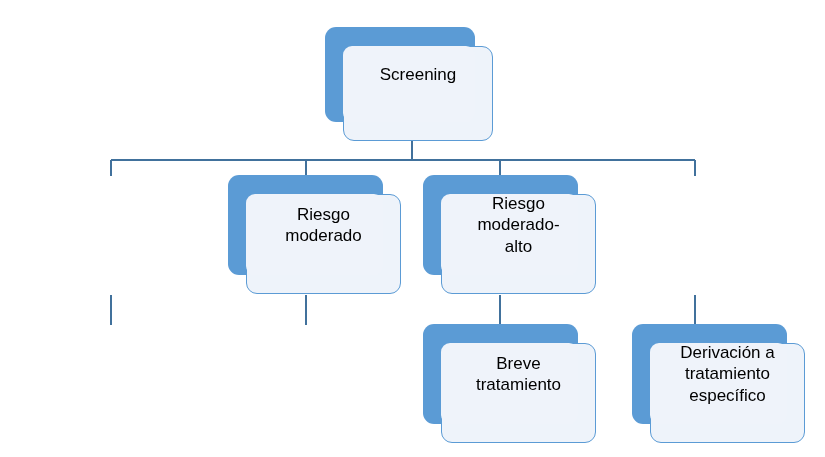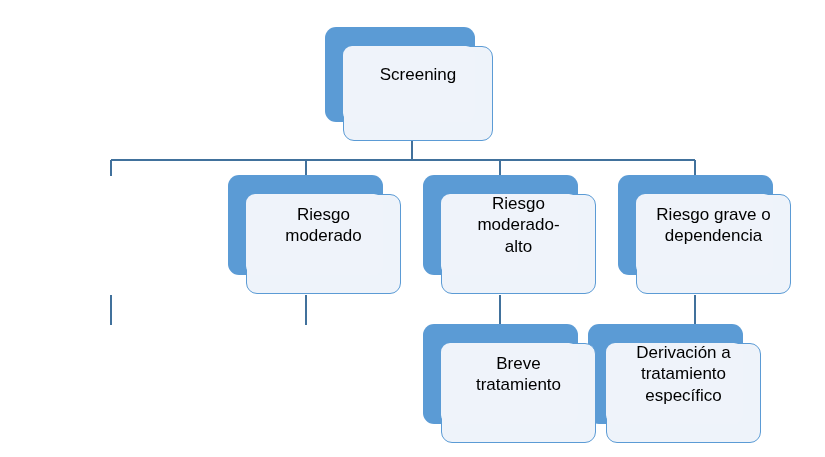--- a/index.html
+++ b/index.html
@@ -129,39 +129,32 @@
 
   <div class="node" style="left:423px; top:175px; width:155px; height:100px;">
     <div class="shadow"></div>
     <div class="front"></div>
     <div class="plate"></div>
     <div class="label">Riesgo
 moderado-
 alto</div>
   </div>
 
-  <div class="node" style="left:618px; top:175px; width:155px; height:100px;">
-    <div class="shadow"></div>
-    <div class="front"></div>
-    <div class="plate"></div>
-    <div class="label">Riesgo grave o
-dependencia</div>
-  </div>
 
 
 
   <div class="node" style="left:423px; top:324px; width:155px; height:100px;">
     <div class="shadow"></div>
     <div class="front"></div>
     <div class="plate"></div>
     <div class="label">Breve
 tratamiento</div>
   </div>
 
-  <div class="node" style="left:588px; top:324px; width:155px; height:100px;">
+  <div class="node" style="left:632px; top:324px; width:155px; height:100px;">
     <div class="shadow"></div>
     <div class="front"></div>
     <div class="plate"></div>
     <div class="label">Derivación a
 tratamiento
 específico</div>
   </div>
 
 </div>
 

